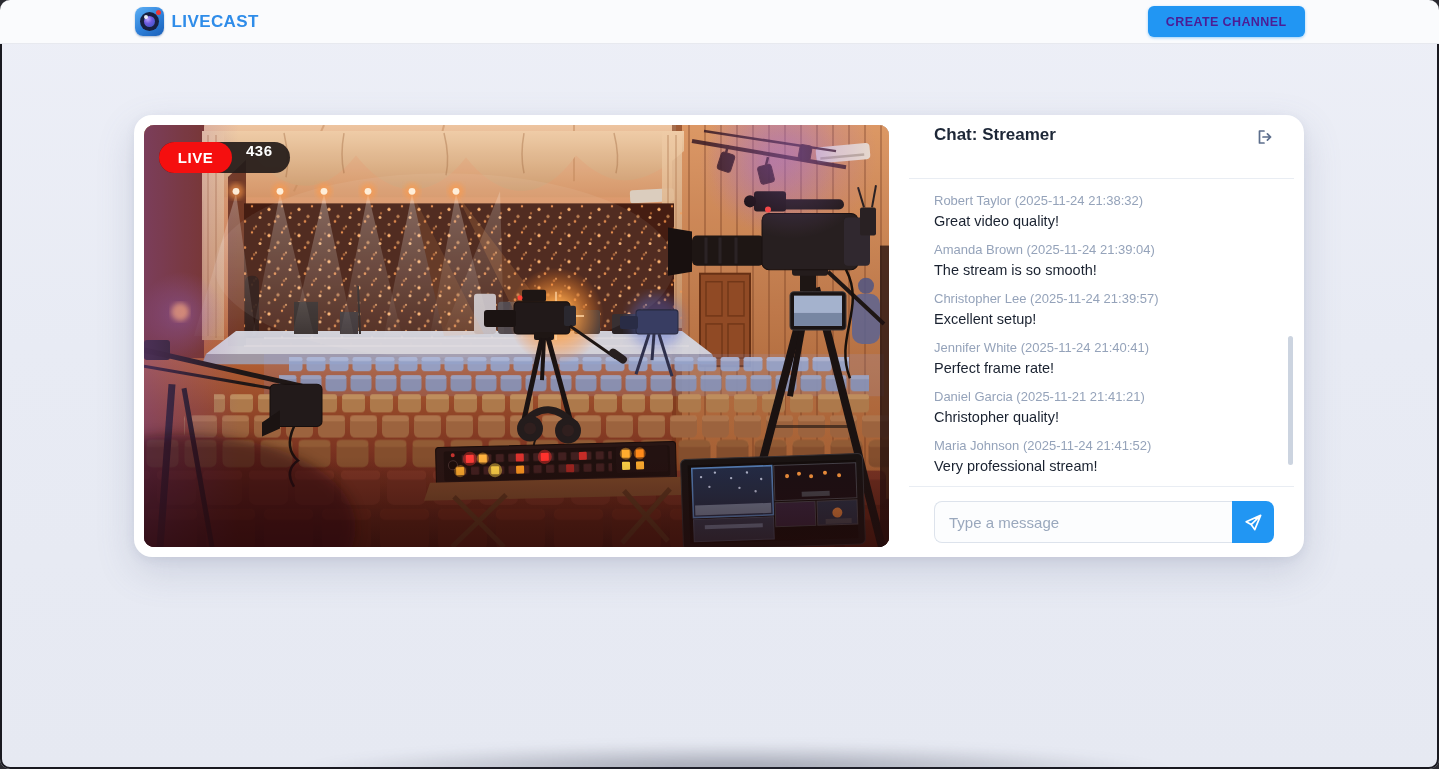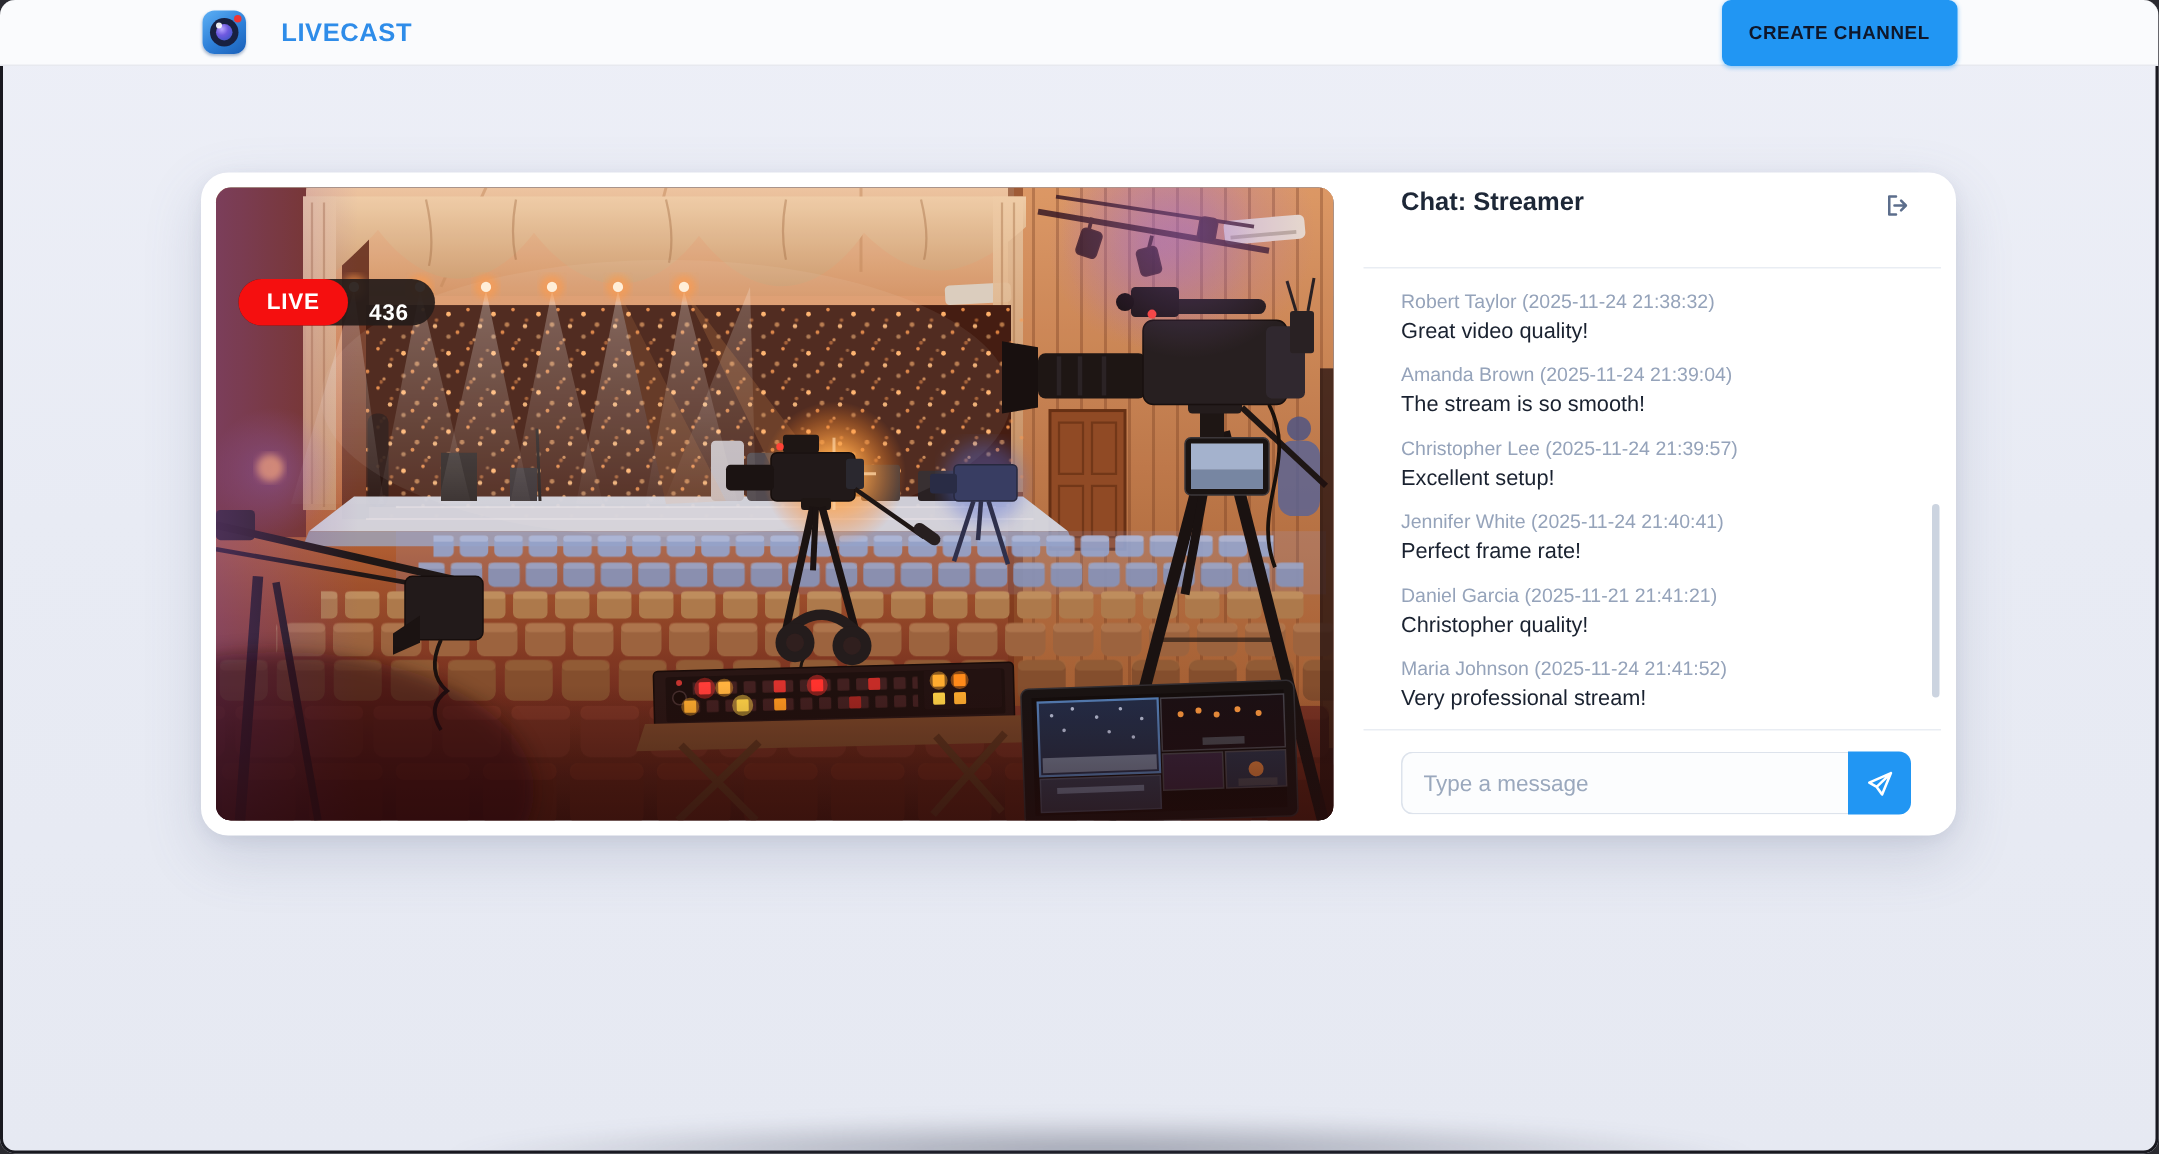--- a/index.html
+++ b/index.html
@@ -20,52 +20,52 @@
     background:linear-gradient(180deg,#edeff7 0%,#e8ebf4 45%,#e6e9f2 100%);
     box-shadow:inset 0 0 0 2px #191920;
   }
   
   .topbar{
     position:absolute;top:0;left:0;right:0;height:44px;
     background:#fafbfd;border-bottom:1px solid #e7e9ef;
     display:flex;align-items:center;z-index:5;
   }
   .topbar-inner{width:1170px;margin:0 auto;display:flex;align-items:center;}
-  .brand{display:flex;align-items:center;gap:24px;cursor:pointer;}
+  .brand{display:flex;align-items:center;gap:8px;cursor:pointer;}
   .brand-icon{position:relative;width:29px;height:29px;border-radius:8px;
     background:linear-gradient(145deg,#5db0f5 0%,#2d7fd8 55%,#1a5fb8 100%);
     display:flex;align-items:center;justify-content:center;
     box-shadow:0 1px 2px rgba(20,60,120,.35);}
   .brand-lens{width:19px;height:19px;border-radius:50%;background:#182041;
     display:flex;align-items:center;justify-content:center;}
   .brand-iris{width:11px;height:11px;border-radius:50%;
     background:radial-gradient(circle at 35% 30%,#b9a6ff 0%,#6f5ae0 40%,#2d55c0 100%);}
   .brand-glint{position:absolute;left:9px;top:8px;width:4px;height:4px;border-radius:50%;background:rgba(255,255,255,.9);}
   .brand-dot{position:absolute;right:3px;top:3px;width:5px;height:5px;border-radius:50%;background:#f03434;}
   .brand-name{font-size:17px;font-weight:800;letter-spacing:.4px;color:#2e8ce9;}
   .create-btn{
-    margin-left:auto;height:44px;padding:0 18px;border:none;border-radius:6px;
-    background:var(--accent-blue);color:#0f172a;font-family:"Liberation Sans",sans-serif;
+    margin-left:auto;height:31px;padding:0 18px;border:none;border-radius:6px;
+    background:var(--accent-blue);color:#4c1d95;font-family:"Liberation Sans",sans-serif;
     font-size:12.5px;font-weight:700;letter-spacing:.4px;cursor:pointer;
     box-shadow:0 1px 3px rgba(33,150,243,.45);
   }
   
   .main-card{
     position:absolute;top:115px;left:134px;width:1170px;height:442px;
     background:#fff;border-radius:18px;padding:10px;
     box-shadow:0 14px 38px rgba(96,106,138,.20),0 3px 10px rgba(96,106,138,.10);
     display:flex;gap:20px;z-index:3;
   }
   .player{
     position:relative;flex:0 0 745px;height:422px;border-radius:10px;
     overflow:hidden;background:#2a1010;cursor:pointer;
   }
   .player svg{display:block;width:100%;height:100%;}
-  .live-wrap{position:absolute;top:17px;left:15px;display:flex;align-items:flex-end;
-    background:var(--badge-dark);border-radius:16px;height:31px;z-index:4;margin-top:44px;}
+  .live-wrap{position:absolute;top:17px;left:15px;display:flex;align-items:flex-start;
+    background:var(--badge-dark);border-radius:16px;height:31px;z-index:4;}
   .live-pill{height:31px;min-width:73px;padding:0 17px;border-radius:16px;
     background:var(--live-red);color:#fff;font-size:15px;font-weight:800;letter-spacing:.5px;
     display:flex;align-items:center;justify-content:center;}
   .live-count{color:#fff;font-size:15px;font-weight:700;padding:0 17px 0 14px;letter-spacing:.5px;}
   
   .chat{flex:1;display:flex;flex-direction:column;min-width:0;}
   .chat-header{display:flex;align-items:flex-start;height:54px;padding:0 18px 0 25px;
     border-bottom:1px solid var(--border-soft);gap:48px;}
   .chat-title{font-size:17px;font-weight:700;color:var(--text-dark);}
   .chat-leave{margin-left:auto;background:none;border:none;cursor:pointer;padding:2px;display:flex;}

